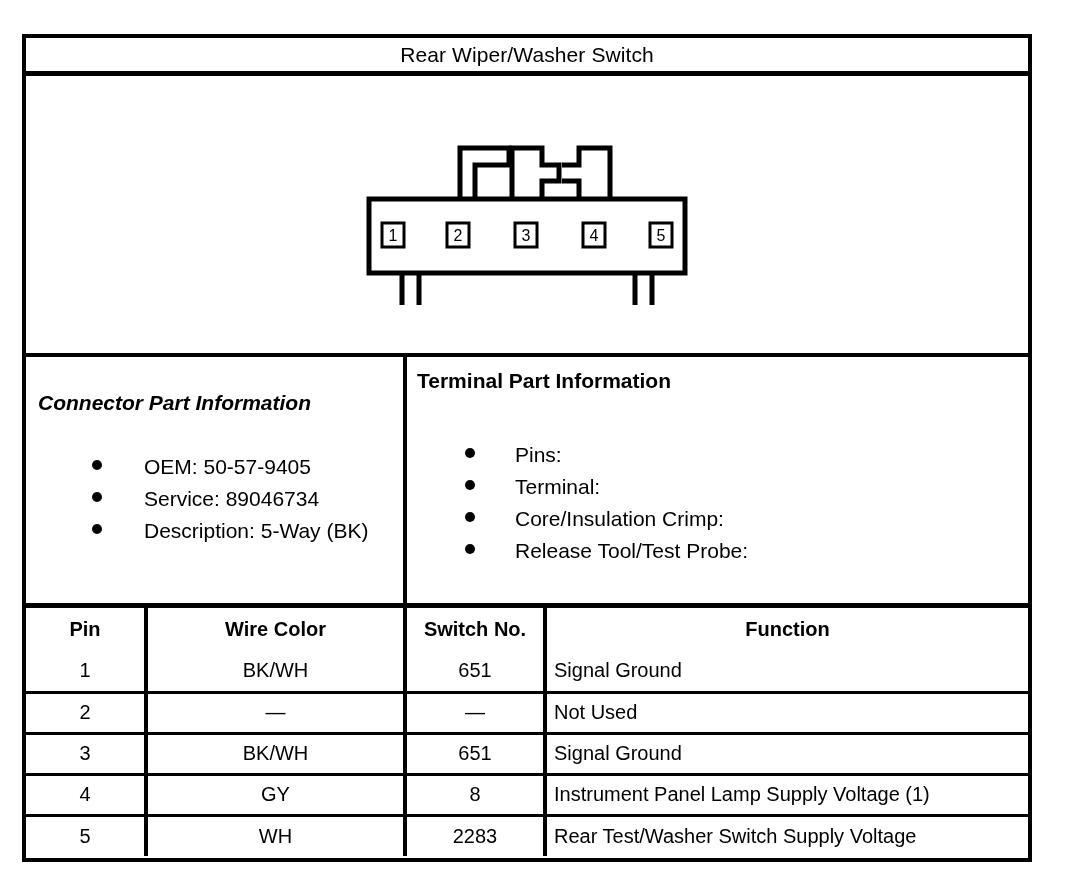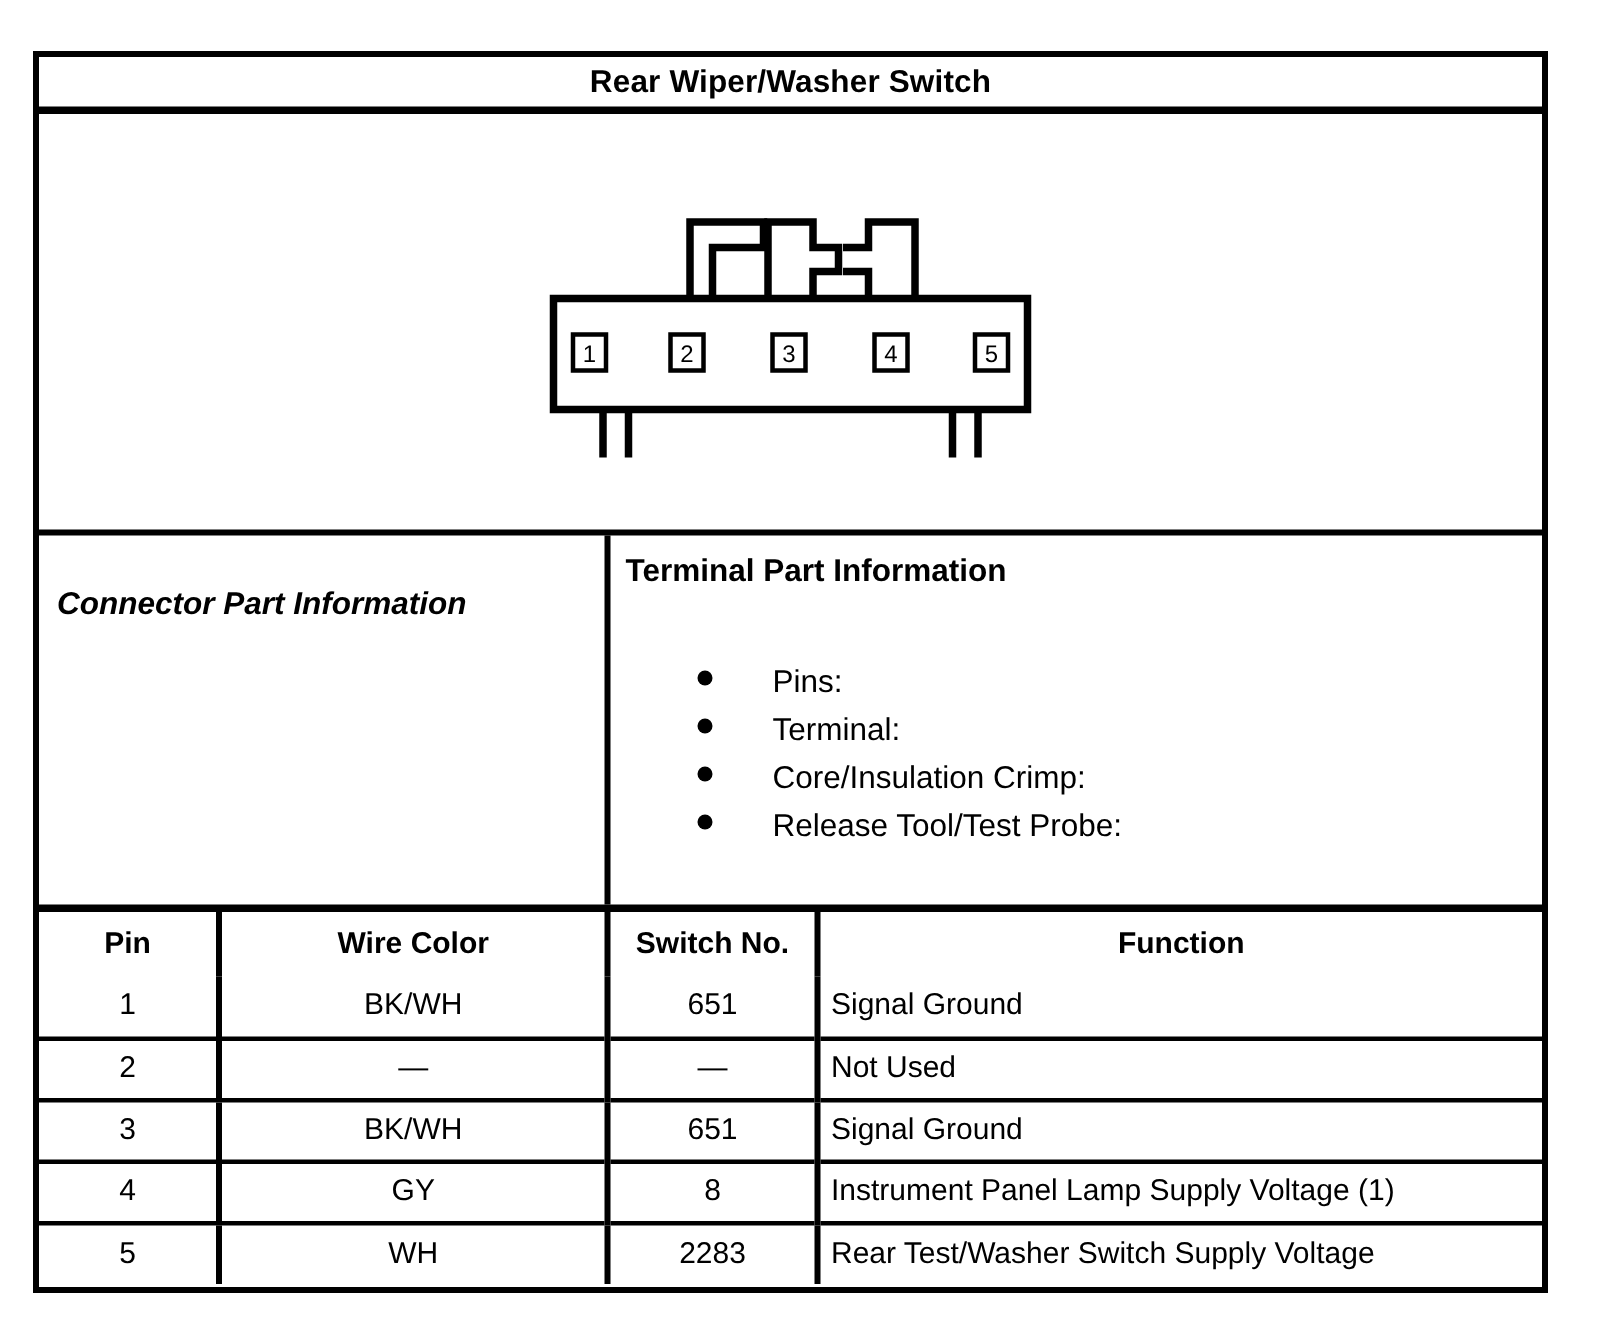--- a/index.html
+++ b/index.html
@@ -31,21 +31,21 @@
   .title-bar {
     height: 38px;
     border-bottom: 5px solid #000;
     display: flex;
     align-items: center;
     justify-content: center;
     box-sizing: border-box;
   }
   .title-text {
     font-size: 21px;
-    font-weight: bold;
+    font-weight: normal;
     letter-spacing: 0.1px;
     white-space: nowrap;
   }
 
   
   .drawing-area {
     height: 281px;
     border-bottom: 4px solid #000;
     box-sizing: border-box;
     position: relative;
@@ -209,20 +209,34 @@
           <text x="304" y="116" font-family="Liberation Sans, sans-serif" font-size="16" text-anchor="middle" fill="#000">5</text>
         </g>
       </g>
     </svg>
   </div>
 
   <div class="info-row">
 
     <div class="info-box connector-info">
       <div class="info-heading">Connector Part Information</div>
+      <ul class="info-list">
+        <li>
+          <span class="bullet"></span>
+          <span class="li-text">OEM: 50-57-9405</span>
+        </li>
+        <li>
+          <span class="bullet"></span>
+          <span class="li-text">Service: 89046734</span>
+        </li>
+        <li>
+          <span class="bullet"></span>
+          <span class="li-text">Description: 5-Way (BK)</span>
+        </li>
+      </ul>
     </div>
 
     <div class="info-box terminal-info">
       <div class="info-heading">Terminal Part Information</div>
       <ul class="info-list">
         <li>
           <span class="bullet"></span>
           <span class="li-text">Pins:</span>
         </li>
         <li>

